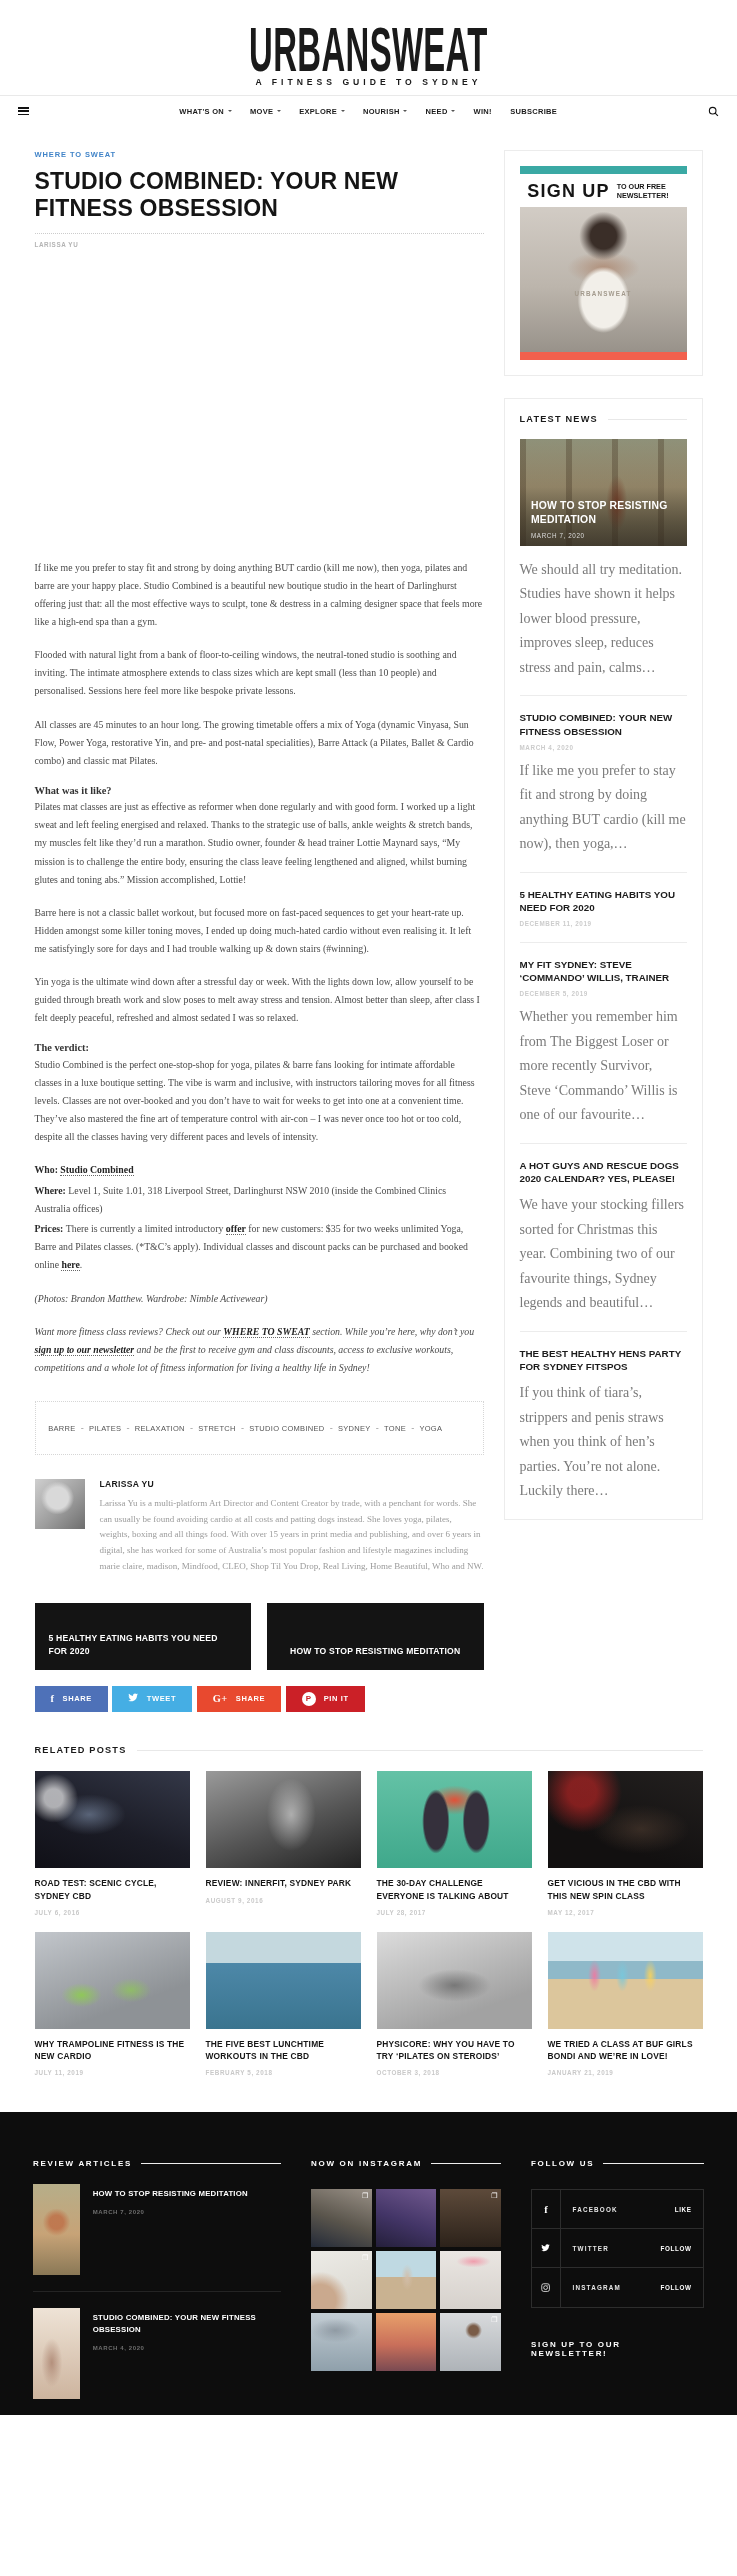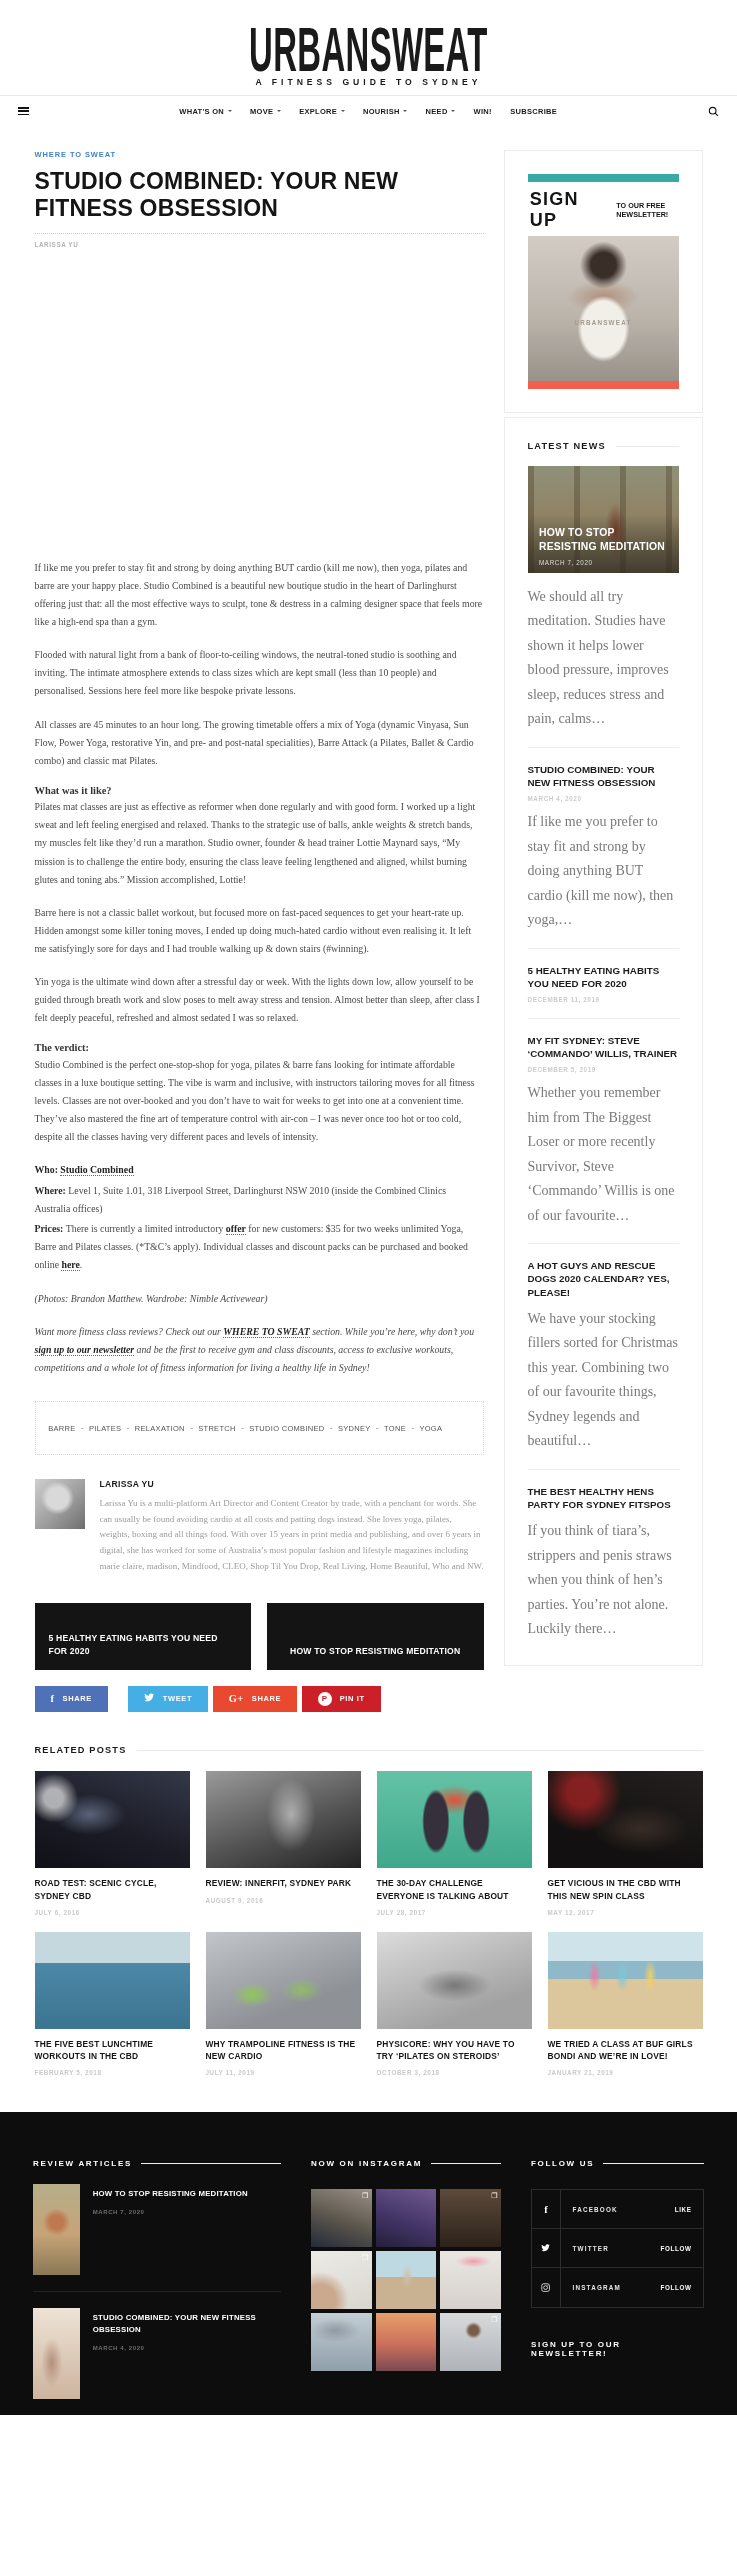--- a/index.html
+++ b/index.html
@@ -72,21 +72,21 @@
   .author-bio { font-family:"Liberation Serif", serif; font-size:9px; line-height:1.75; color:#9b9b9b; }
 
   .prevnext { display:flex; gap:16px; margin-bottom:16px; }
   .pn-box { flex:1; background:#141414; height:67px; display:flex; align-items:flex-end; padding:11.5px 14px;
     color:#fff; font-weight:700; font-size:8.6px; line-height:1.5; letter-spacing:0.2px; cursor:pointer; }
   .pn-box.next { justify-content:center; text-align:center; }
 
   .share-row { display:flex; gap:4.6px; margin:7px 0 33px; }
   .share-btn { height:26.5px; padding:0 16px; display:flex; align-items:center; gap:8px; color:#fff;
     font-size:7.5px; letter-spacing:0.6px; font-weight:700; border:none; cursor:pointer; }
-  .sb-fb { background:#4e71b8; } .sb-tw { background:#45aee4;margin-left:16px; } .sb-gp { background:#e8492f; } .sb-pin { background:#cb2027; }
+  .sb-fb { background:#4e71b8; } .sb-tw { background:#45aee4; } .sb-gp { background:#e8492f; } .sb-pin { background:#cb2027; }
   .sicon { font-size:10.4px; font-weight:800; font-family:"Liberation Serif", serif; }
   .pcirc { background:#fff; color:#cb2027; border-radius:50%; width:14px; height:14px; display:flex;
     align-items:center; justify-content:center; font-weight:800; font-size:8px; }
 
   
   .sec-head { display:flex; align-items:center; gap:10.4px; font-size:9.2px; font-weight:700; letter-spacing:1.2px; color:#1a1a1a; }
   .sec-head .line { flex:1; height:1.2px; background:#e8e8e8; }
 
   
   .related { width:668px; margin:0 auto; }
@@ -112,21 +112,21 @@
          linear-gradient(160deg,#c2c6cb 0%,#8e9296 70%); }
   .rt6 { background: linear-gradient(180deg,#c4d8de 0 32%, #4d88a8 32%, #3a748f 100%); }
   .rt7 { background: radial-gradient(ellipse 52px 23px at 50% 55%, rgba(60,60,60,.5), transparent 70%),
          linear-gradient(160deg,#dcdcdc 0%,#a2a2a2 75%); }
   .rt8 { background: radial-gradient(ellipse 9.2px 23px at 30% 45%, rgba(240,120,160,.9), transparent 70%),
          radial-gradient(ellipse 9.2px 23px at 48% 45%, rgba(120,200,220,.9), transparent 70%),
          radial-gradient(ellipse 9.2px 23px at 66% 45%, rgba(250,210,90,.9), transparent 70%),
          linear-gradient(180deg,#cfe3ea 0 30%, #8fb9c9 30% 48%, #dcc69c 48% 100%); }
 
   
-  .widget { border:0.6px solid #ececec; padding:23px; margin-bottom:4px; }
+  .widget { border:0.6px solid #ececec; padding:15px; margin-bottom:22px; }
   .promo { cursor:pointer; }
   .promo-top { height:7.5px; background:#3aa9a4; }
   .promo-head { display:flex; align-items:center; justify-content:center; gap:7px; padding:7px 2.3px 5.8px; background:#fff; }
   .promo-signup { font-size:18px; font-weight:800; letter-spacing:1.2px; color:#151515; }
   .promo-sub { font-size:7.2px; font-weight:800; color:#151515; width:62px; line-height:1.25; }
   .promo-img { height:145px; position:relative;
     background: radial-gradient(circle at 50% 20%, #3a2e28 0 9%, transparent 17%),
       radial-gradient(ellipse 36px 46px at 50% 64%, #f2efe9 0 60%, transparent 72%),
       radial-gradient(ellipse 52px 23px at 50% 42%, rgba(170,130,105,.75), transparent 70%),
       linear-gradient(180deg,#d2ccc5 0%,#bcb5ac 55%,#98928a 100%); }
@@ -385,28 +385,28 @@
       <div class="rel-thumb rt3"></div>
       <div class="rel-title">THE 30-DAY CHALLENGE EVERYONE IS TALKING ABOUT</div>
       <div class="rel-date">JULY 28, 2017</div>
     </div>
     <div class="rel-card">
       <div class="rel-thumb rt4"></div>
       <div class="rel-title">GET VICIOUS IN THE CBD WITH THIS NEW SPIN CLASS</div>
       <div class="rel-date">MAY 12, 2017</div>
     </div>
     <div class="rel-card">
+      <div class="rel-thumb rt5"></div>
+      <div class="rel-title">WHY TRAMPOLINE FITNESS IS THE NEW CARDIO</div>
+      <div class="rel-date">JULY 11, 2019</div>
+    </div>
+    <div class="rel-card">
       <div class="rel-thumb rt6"></div>
       <div class="rel-title">THE FIVE BEST LUNCHTIME WORKOUTS IN THE CBD</div>
       <div class="rel-date">FEBRUARY 5, 2018</div>
-    </div>
-    <div class="rel-card">
-      <div class="rel-thumb rt5"></div>
-      <div class="rel-title">WHY TRAMPOLINE FITNESS IS THE NEW CARDIO</div>
-      <div class="rel-date">JULY 11, 2019</div>
     </div>
     <div class="rel-card">
       <div class="rel-thumb rt7"></div>
       <div class="rel-title">PHYSICORE: WHY YOU HAVE TO TRY ‘PILATES ON STEROIDS’</div>
       <div class="rel-date">OCTOBER 3, 2018</div>
     </div>
     <div class="rel-card">
       <div class="rel-thumb rt8"></div>
       <div class="rel-title">WE TRIED A CLASS AT BUF GIRLS BONDI AND WE’RE IN LOVE!</div>
       <div class="rel-date">JANUARY 21, 2019</div>

